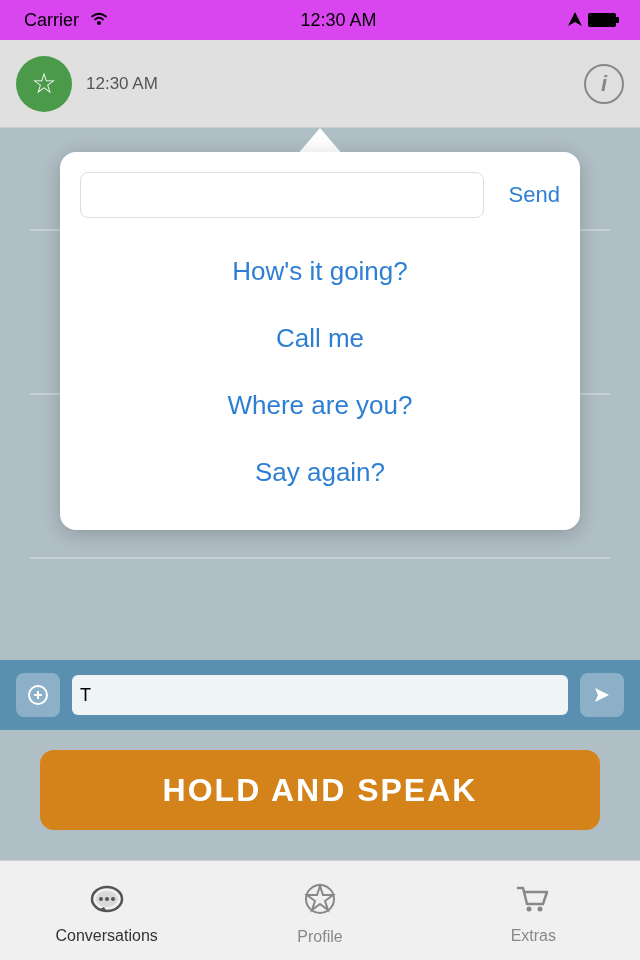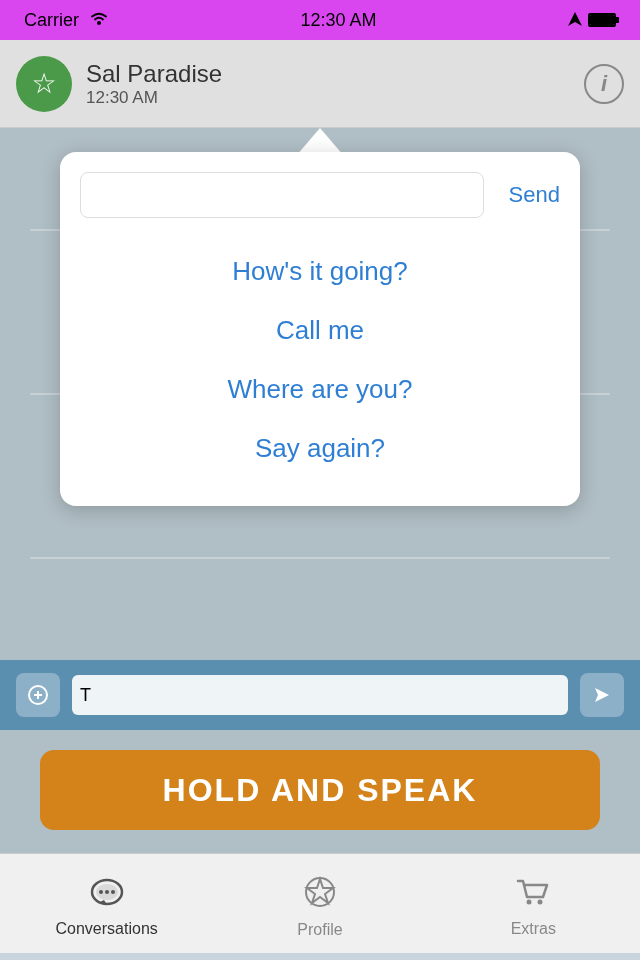--- a/index.html
+++ b/index.html
@@ -193,21 +193,21 @@
       background: none;
       border: none;
       cursor: pointer;
       padding: 0;
     }
 
     .popup-options {
       display: flex;
       flex-direction: column;
       align-items: center;
-      gap: 0;
+      gap: 8px;
     }
     .popup-option {
       font-size: 26px;
       color: #2e7fd4;
       padding: 14px 20px;
       cursor: pointer;
       width: 100%;
       text-align: center;
       background: none;
       border: none;
@@ -218,21 +218,21 @@
       width: 100%;
     }
     .popup-option-row .popup-option {
       width: auto;
       flex: 1;
     }
 
     
     .tab-bar {
       position: absolute;
-      bottom: 7px;
+      bottom: 0;
       left: 0;
       right: 0;
       height: 100px;
       background: #f0f0f0;
       border-top: 1px solid #ccc;
       display: flex;
       align-items: center;
     }
     .tab-item {
       flex: 1;
@@ -306,21 +306,20 @@
       <span class="battery-fill"></span>
     </span>
   </div>
 </div>
 
 <div class="nav-bar">
   <div class="nav-avatar">
     <span class="nav-avatar-star">☆</span>
   </div>
   <div class="nav-title-group">
-    <div class="nav-name">Sal Paradise</div>
     <div class="nav-time">12:30 AM</div>
   </div>
   <div class="nav-info">
     <span>i</span>
   </div>
 </div>
 
 <div class="bg-area" style="top:128px; bottom:100px;">
   <div class="bg-lines">
     <div class="bg-line"></div>

